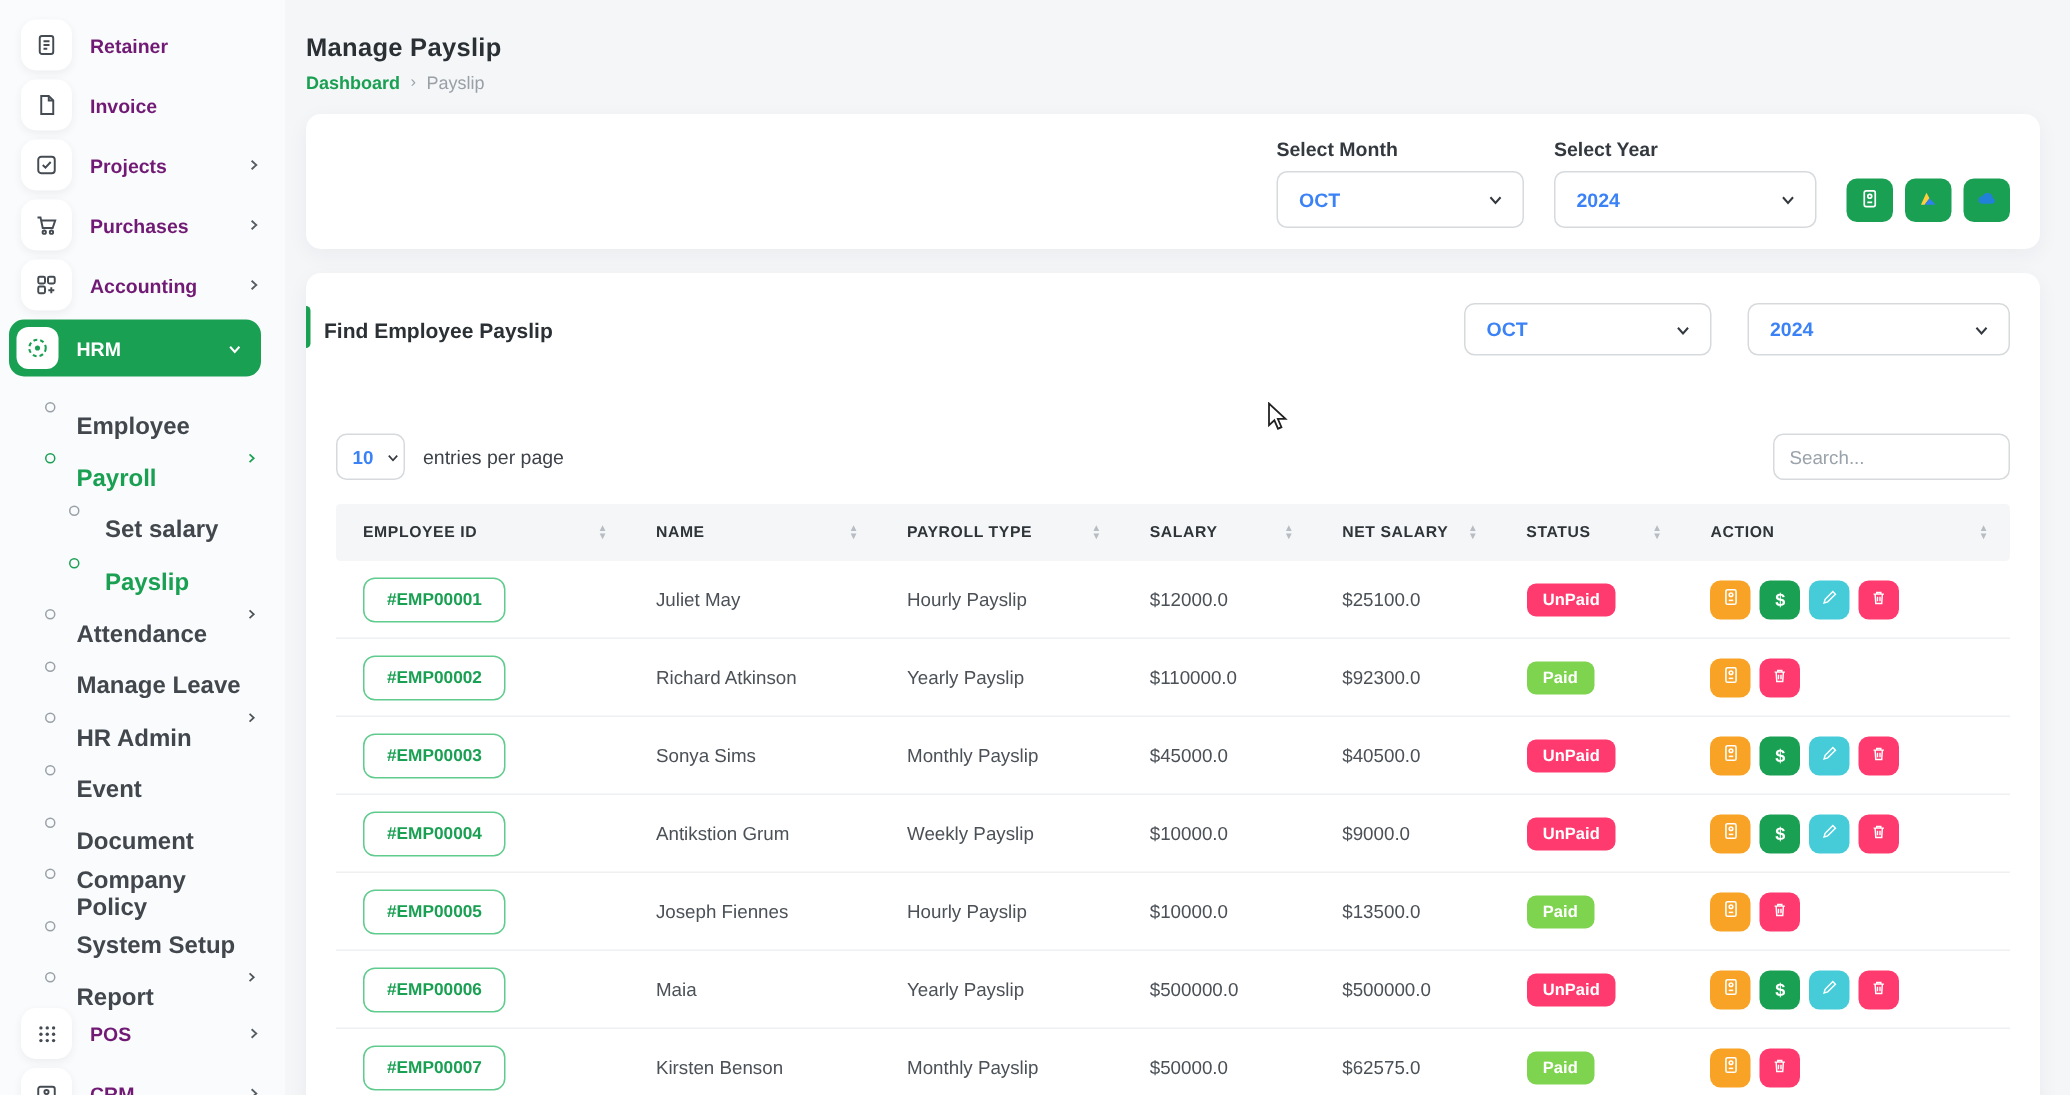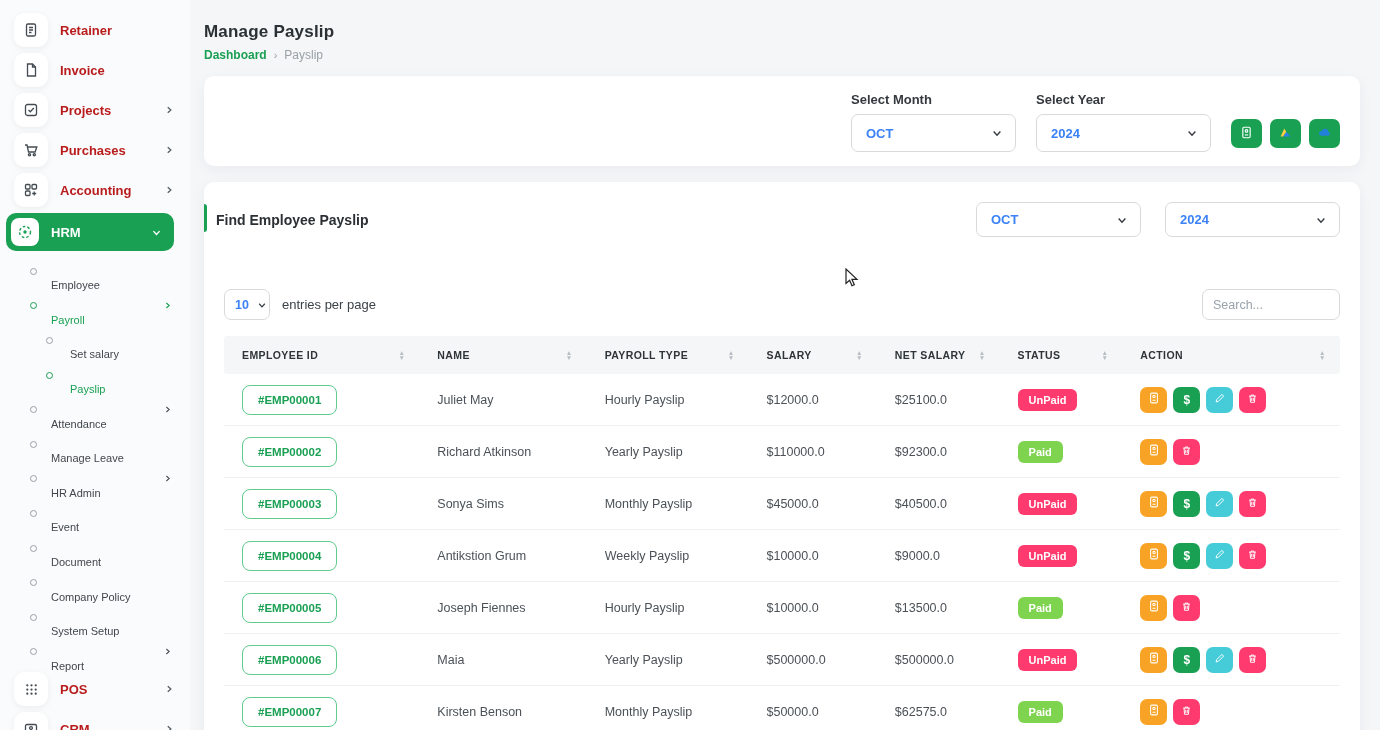--- a/index.html
+++ b/index.html
@@ -18,40 +18,40 @@
   .nav-item {
     display:flex; align-items:center; height:40px;
     padding:0 16px 0 14px; gap:12px; cursor:pointer;
   }
   .chip {
     width:34px; height:34px; border-radius:10px; background:#ffffff;
     box-shadow:0 2px 6px rgba(40,50,60,.07);
     display:flex; align-items:center; justify-content:center;
     color:#444b52; flex:0 0 auto;
   }
-  .nav-label { font-size:13px; font-weight:700; color:#b91c1c; }
+  .nav-label { font-size:13px; font-weight:700; color:#701a75; }
   .chev { margin-left:auto; color:#565d63; display:flex; }
   .hrm-pill {
     margin:3px 16px 3px 6px; height:38px; border-radius:10px;
     background:#1aa053; display:flex; align-items:center; gap:12px;
     padding:0 12px 0 5px; cursor:pointer;
   }
   .hrm-pill .chip { width:28px; height:28px; border-radius:8px; color:#1aa053; box-shadow:none; }
   .hrm-pill .nav-label { color:#ffffff;text-align:right; }
   .hrm-pill .chev { color:#ffffff; }
   .sub-item {
     display:flex; align-items:center; height:34.6px;
     padding:0 18px 0 30px; gap:14px; cursor:pointer;
   }
   .sub-item.nested { padding-left:46px;gap:17px; }
   .bullet {
     width:7px; height:7px; border-radius:50%;
     border:1.6px solid #99a0a7; flex:0 0 auto;
   }
-  .sub-label { font-size:11px; font-weight:400; color:#41474d;margin-top:28px; }
+  .sub-label { font-size:16px; font-weight:700; color:#41474d;margin-top:28px; }
   .sub-item.green .bullet { border-color:#1aa053; }
   .sub-item.green .sub-label { color:#1aa053; }
   .sub-item .chev { color:#4c5358; }
   .sub-item.green .chev { color:#1aa053; }
 
   
   .main { flex:1; padding:22px 20px 0 14px; position:relative; }
   .page-title { font-size:17px; font-weight:700; color:#2b3034; letter-spacing:.2px; }
   .breadcrumb { display:flex; align-items:center; gap:7px; margin-top:6px; font-size:12px; }
   .bc-root { color:#1aa053; font-weight:600; text-decoration:none; cursor:pointer; }
@@ -96,21 +96,21 @@
   .head-selects { margin-left:auto; display:flex; gap:24px; }
   .head-selects .select { height:35px; }
 
   .controls {
     display:flex; align-items:flex-start; padding:0 20px; margin-top:42px;
   }
   .entries { display:flex; align-items:center; gap:12px; }
   .select.small { height:31px; width:46px; padding:0 8px 0 10px; font-size:12.5px; border-radius:7px; }
   .entries-label { font-size:13px; color:#3c4248; }
   .search-input {
-    margin-left:auto; width:138px; height:31px; border:1px solid #d7dadd;
+    margin-left:auto; width:158px; height:31px; border:1px solid #d7dadd;
     border-radius:7px; padding:0 10px; font-size:12.5px; color:#3c4248;
     font-family:inherit; outline:none;
   }
   .search-input::placeholder { color:#9aa2aa; }
 
   
   .table { margin:16px 20px 0 20px; }
   .thead {
     display:flex; background:#f5f6f8; height:38px; align-items:center;
     border-radius:3px;

